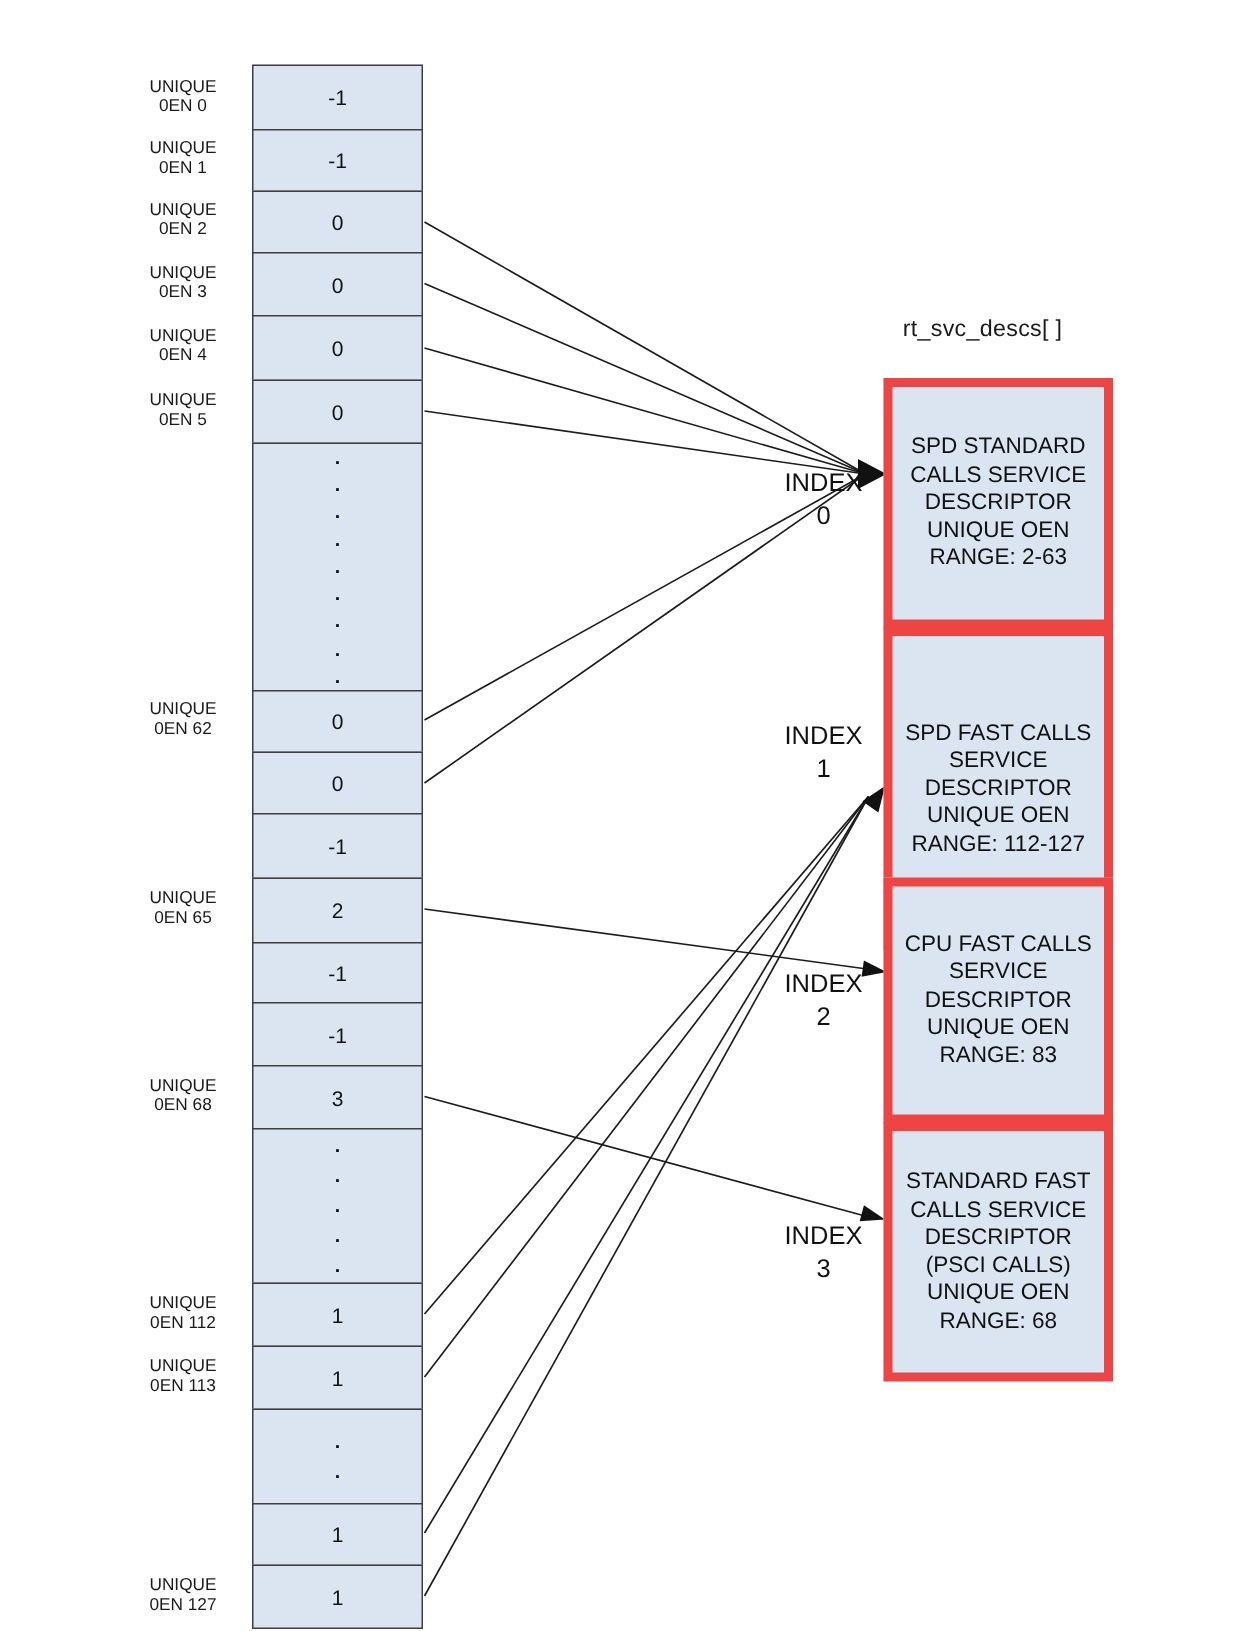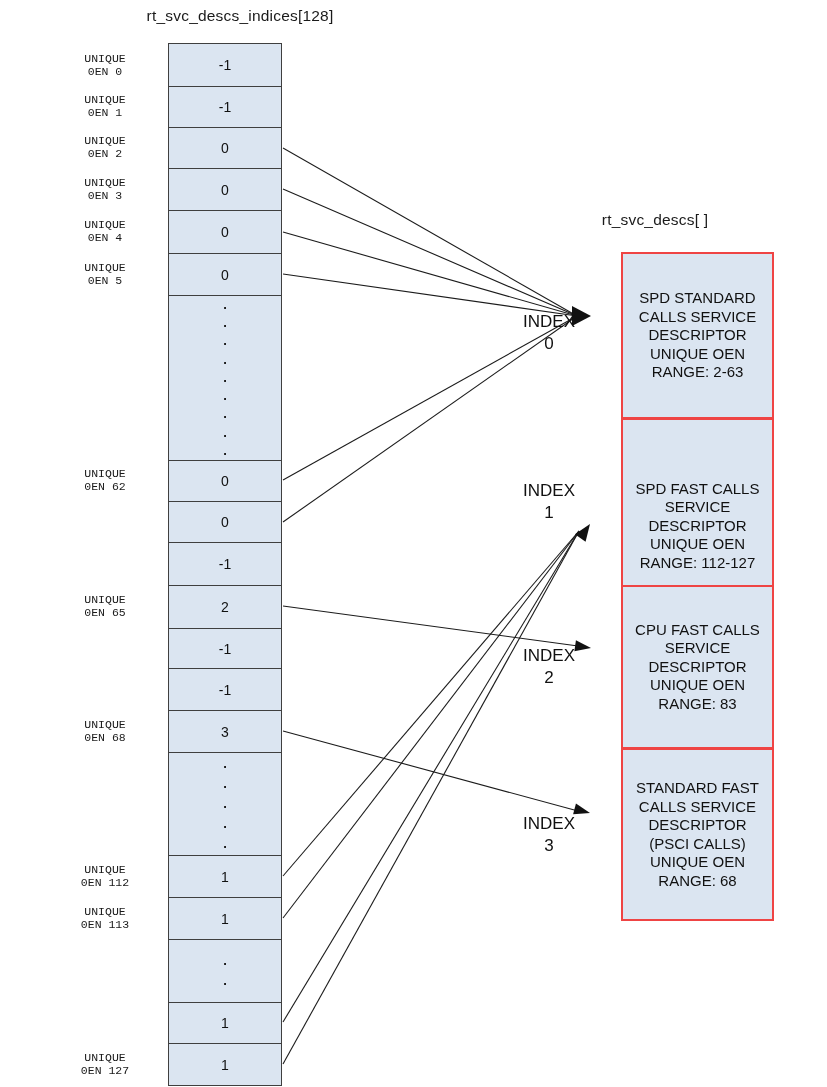--- a/index.html
+++ b/index.html
@@ -20,45 +20,44 @@
   .cellv{font-size:14px;color:#111;}
   .dotsv{
     font-size:13px;font-weight:bold;color:#111;text-align:center;
     white-space:pre-line;
   }
   .dots9{line-height:18.2px;}
   .dots5{line-height:20px;}
   .dots2{line-height:20px;}
   
   .oen-label{
-    position:absolute;left:40px;width:130px;text-align:center;
-    font-size:11.5px;line-height:13px;color:#1a1a1a;white-space:pre-line;font-family:Liberation Mono, monospace;
+    position:absolute;left:57px;width:130px;text-align:center;
+    font-size:11.5px;line-height:13px;color:#1a1a1a;white-space:pre-line;
   }
   
   .descbox{
     position:absolute;left:589px;width:153px;box-sizing:border-box;
-    background:#dbe5f1;border:2px solid #ef4444;
-    display:flex;align-items:center;justify-content:center;text-align:center;margin-left:32px;
+    background:#dbe5f1;border:6px solid #ef4444;
+    display:flex;align-items:center;justify-content:center;text-align:center;
   }
   .descbox .boxtext{
     font-size:15px;line-height:18.5px;color:#111;white-space:pre-line;
   }
   
   .index-label{
     position:absolute;left:517px;width:64px;text-align:center;
     font-size:17px;line-height:22px;color:#111;white-space:pre-line;
   }
   svg.connectors{position:absolute;left:0;top:0;pointer-events:none;}
 </style>
 </head>
 <body>
 
 <div id="canvas">
 
-  <div class="title" style="left:120px;top:7px;width:240px;">rt_svc_descs_indices[128]</div>
   <div class="title" style="left:575px;top:211px;width:160px;">rt_svc_descs[ ]</div>
 
   <svg class="connectors" width="827" height="1087" viewBox="0 0 827 1087">
     <g stroke="#1c1c1c" stroke-width="1.1" fill="none">
 
       <line x1="283" y1="148" x2="577" y2="316"></line>
       <line x1="283" y1="189" x2="577" y2="316"></line>
       <line x1="283" y1="232" x2="577" y2="316"></line>
       <line x1="283" y1="274" x2="577" y2="316"></line>
       <line x1="283" y1="480" x2="577" y2="316"></line>

